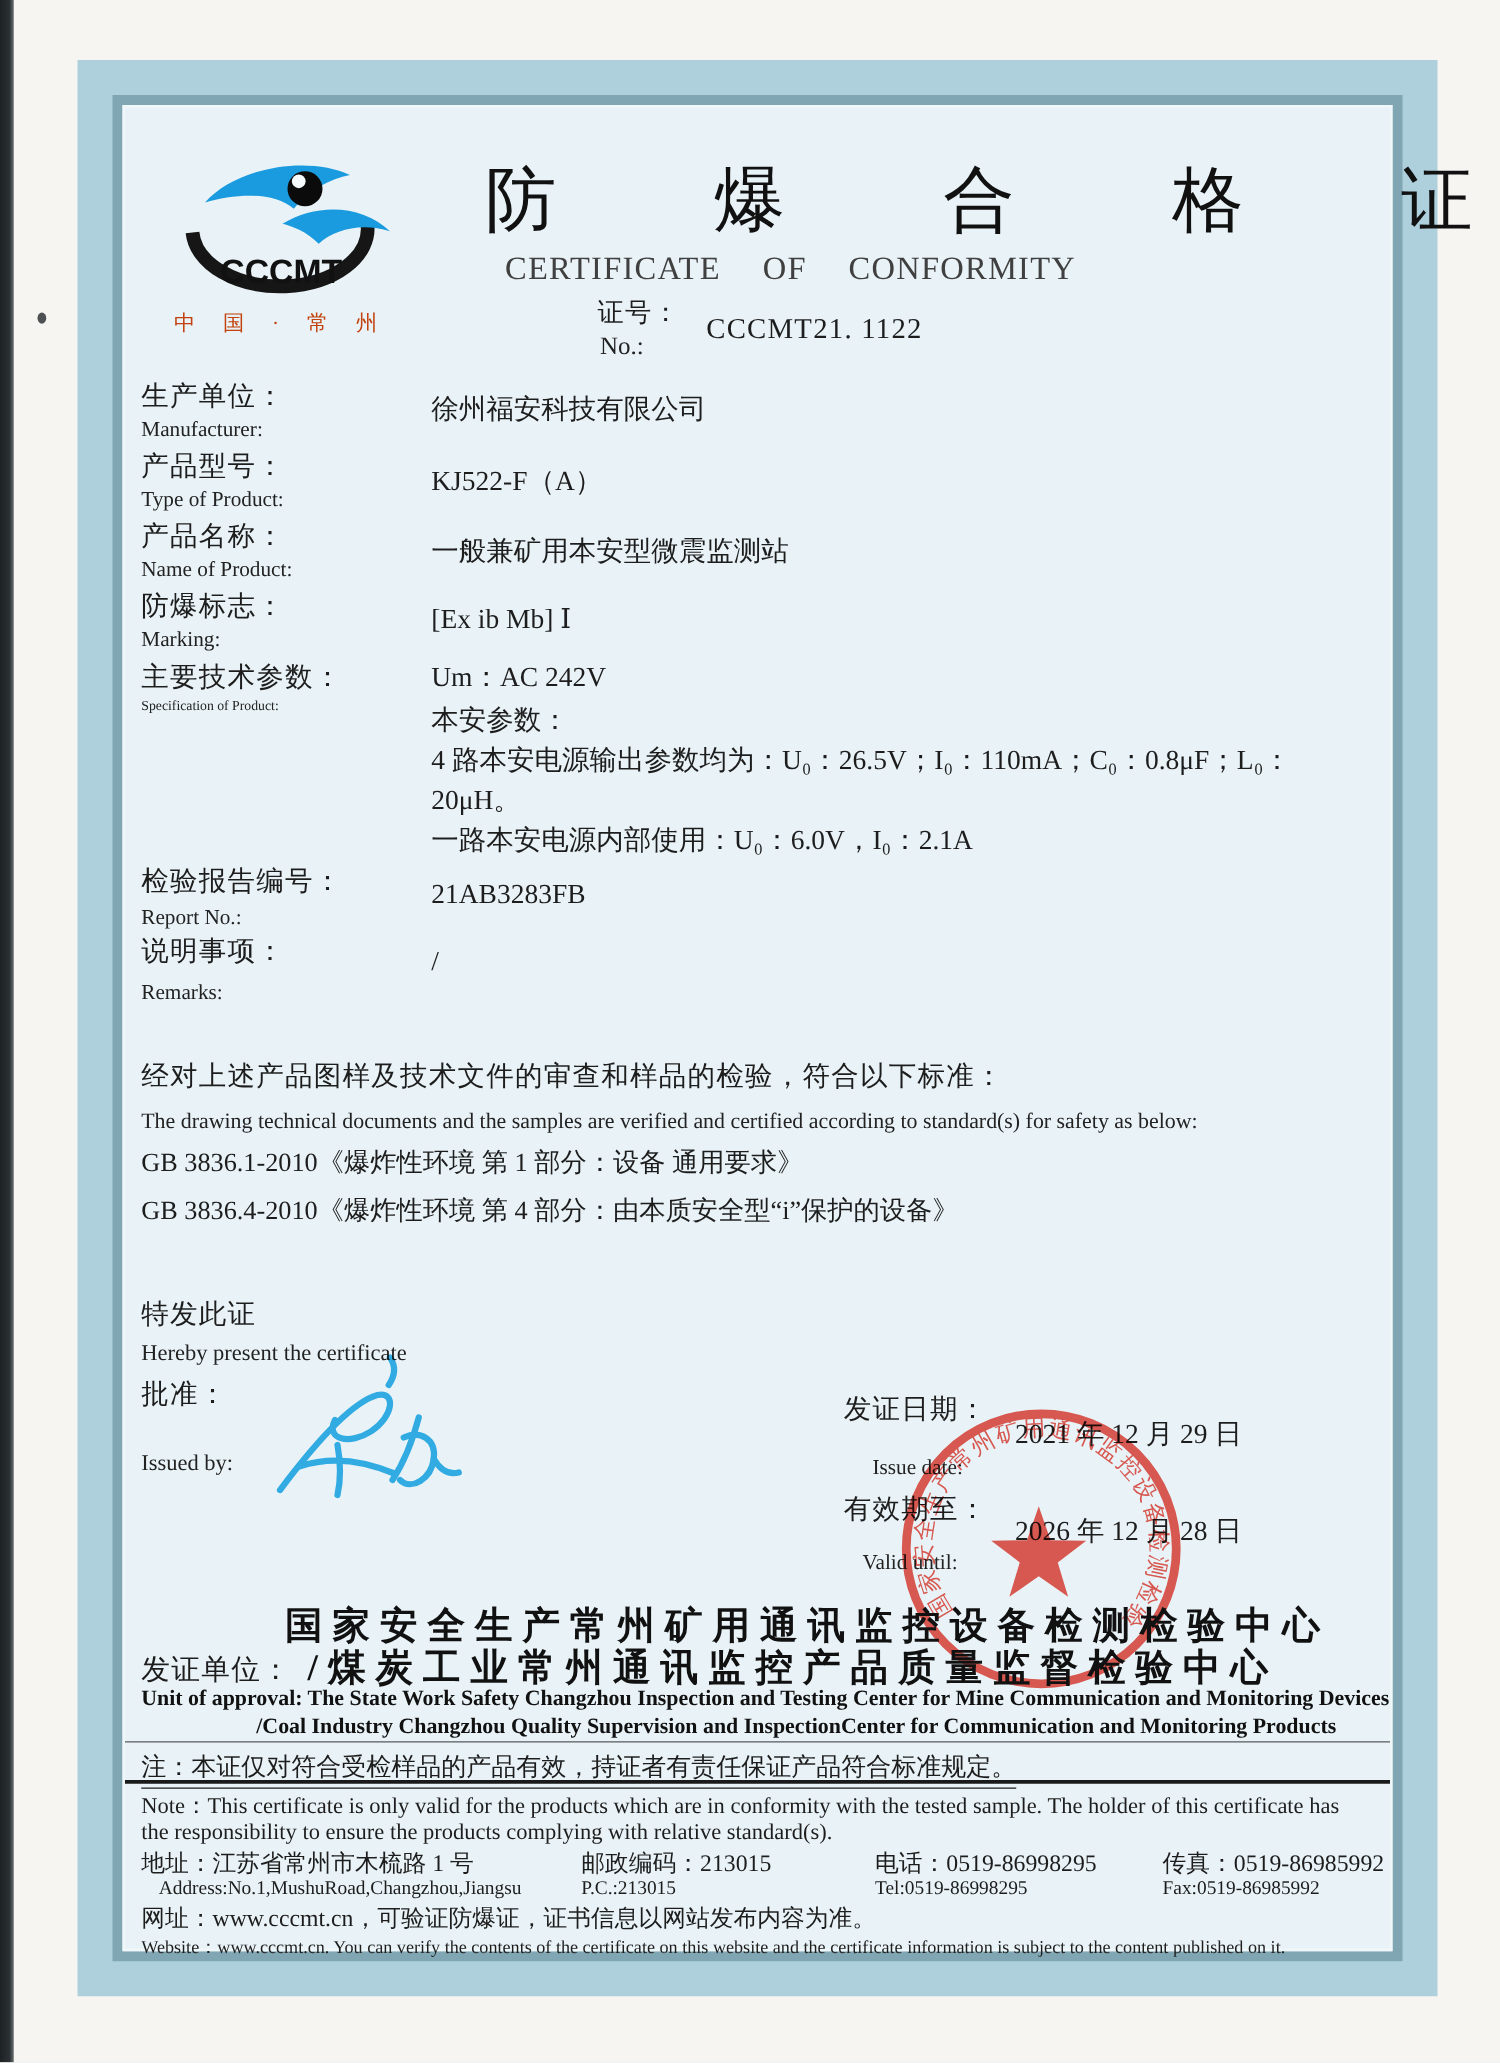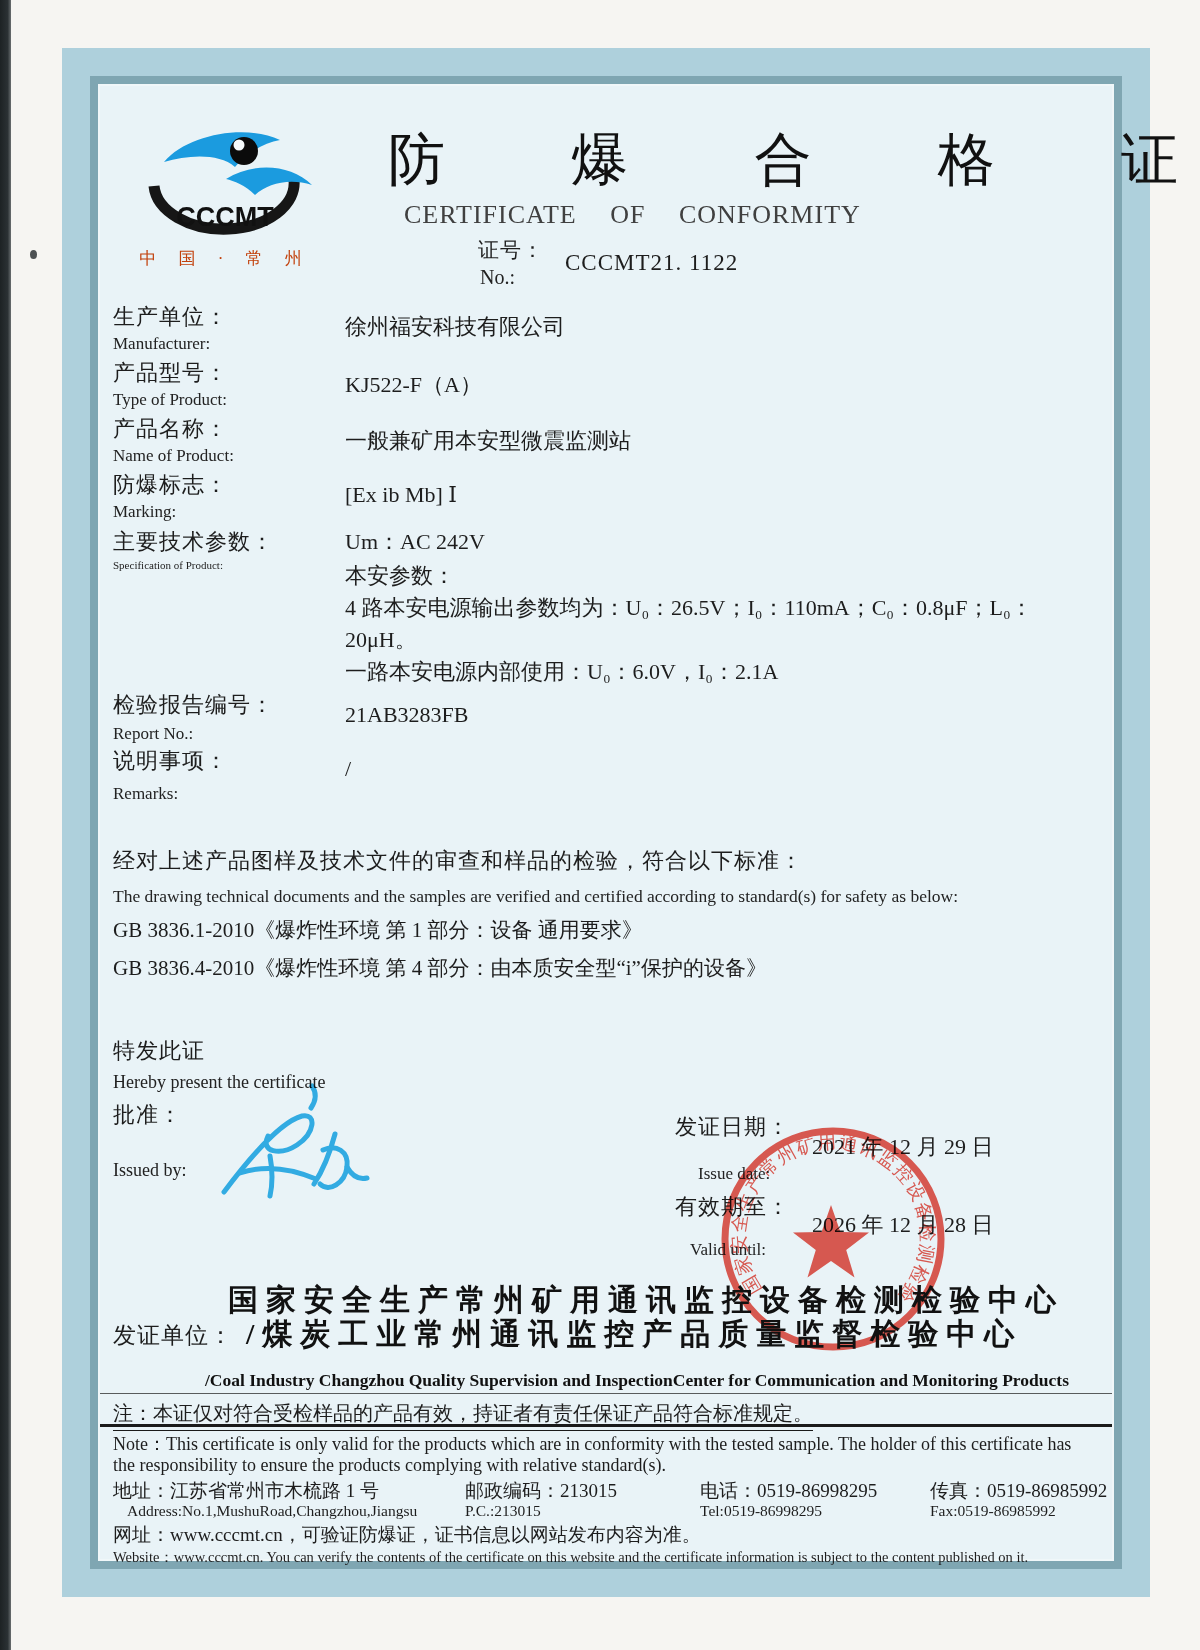--- a/index.html
+++ b/index.html
@@ -135,20 +135,21 @@
       <path id="stampArc" d="M 64,185 A 88,88 0 1 1 202,185" fill="none"></path>
     </defs>
     <text font-size="18.5" fill="#e9453a" letter-spacing="1.5">
       <textPath href="#stampArc" startOffset="2">国家安全生产常州矿用通讯监控设备检测检验中心</textPath>
     </text>
   </svg>
 
   <div class="t cn" style="left:113px;top:1320px;font-size:23px;">发证单位：</div>
   <div class="t auth-cn" style="left:228px;top:1280px;">国家安全生产常州矿用通讯监控设备检测检验中心</div>
   <div class="t auth-cn" style="left:246px;top:1314px;">/煤炭工业常州通讯监控产品质量监督检验中心</div>
+  <div class="t auth-en" style="left:113px;top:1348px;">Unit of approval: The State Work Safety Changzhou Inspection and Testing Center for Mine Communication and Monitoring Devices</div>
   <div class="t auth-en" style="left:205px;top:1370px;">/Coal Industry Changzhou Quality Supervision and InspectionCenter for Communication and Monitoring Products</div>
 
   <div class="rule" style="left:100px;top:1393px;width:1012px;height:1px;opacity:.7;"></div>
   <div class="t note-cn underlined" style="left:113px;top:1400px;">注：本证仅对符合受检样品的产品有效，持证者有责任保证产品符合标准规定。</div>
   <div class="rule" style="left:100px;top:1424px;width:1012px;height:3px;"></div>
 
   <div class="t note-en" style="left:113px;top:1432px;">Note：This certificate is only valid for the products which are in conformity with the tested sample. The holder of this certificate has</div>
   <div class="t note-en" style="left:113px;top:1455px;">the responsibility to ensure the products complying with relative standard(s).</div>
 
   <div class="t foot-cn" style="left:113px;top:1478px;">地址：江苏省常州市木梳路 1 号</div>

